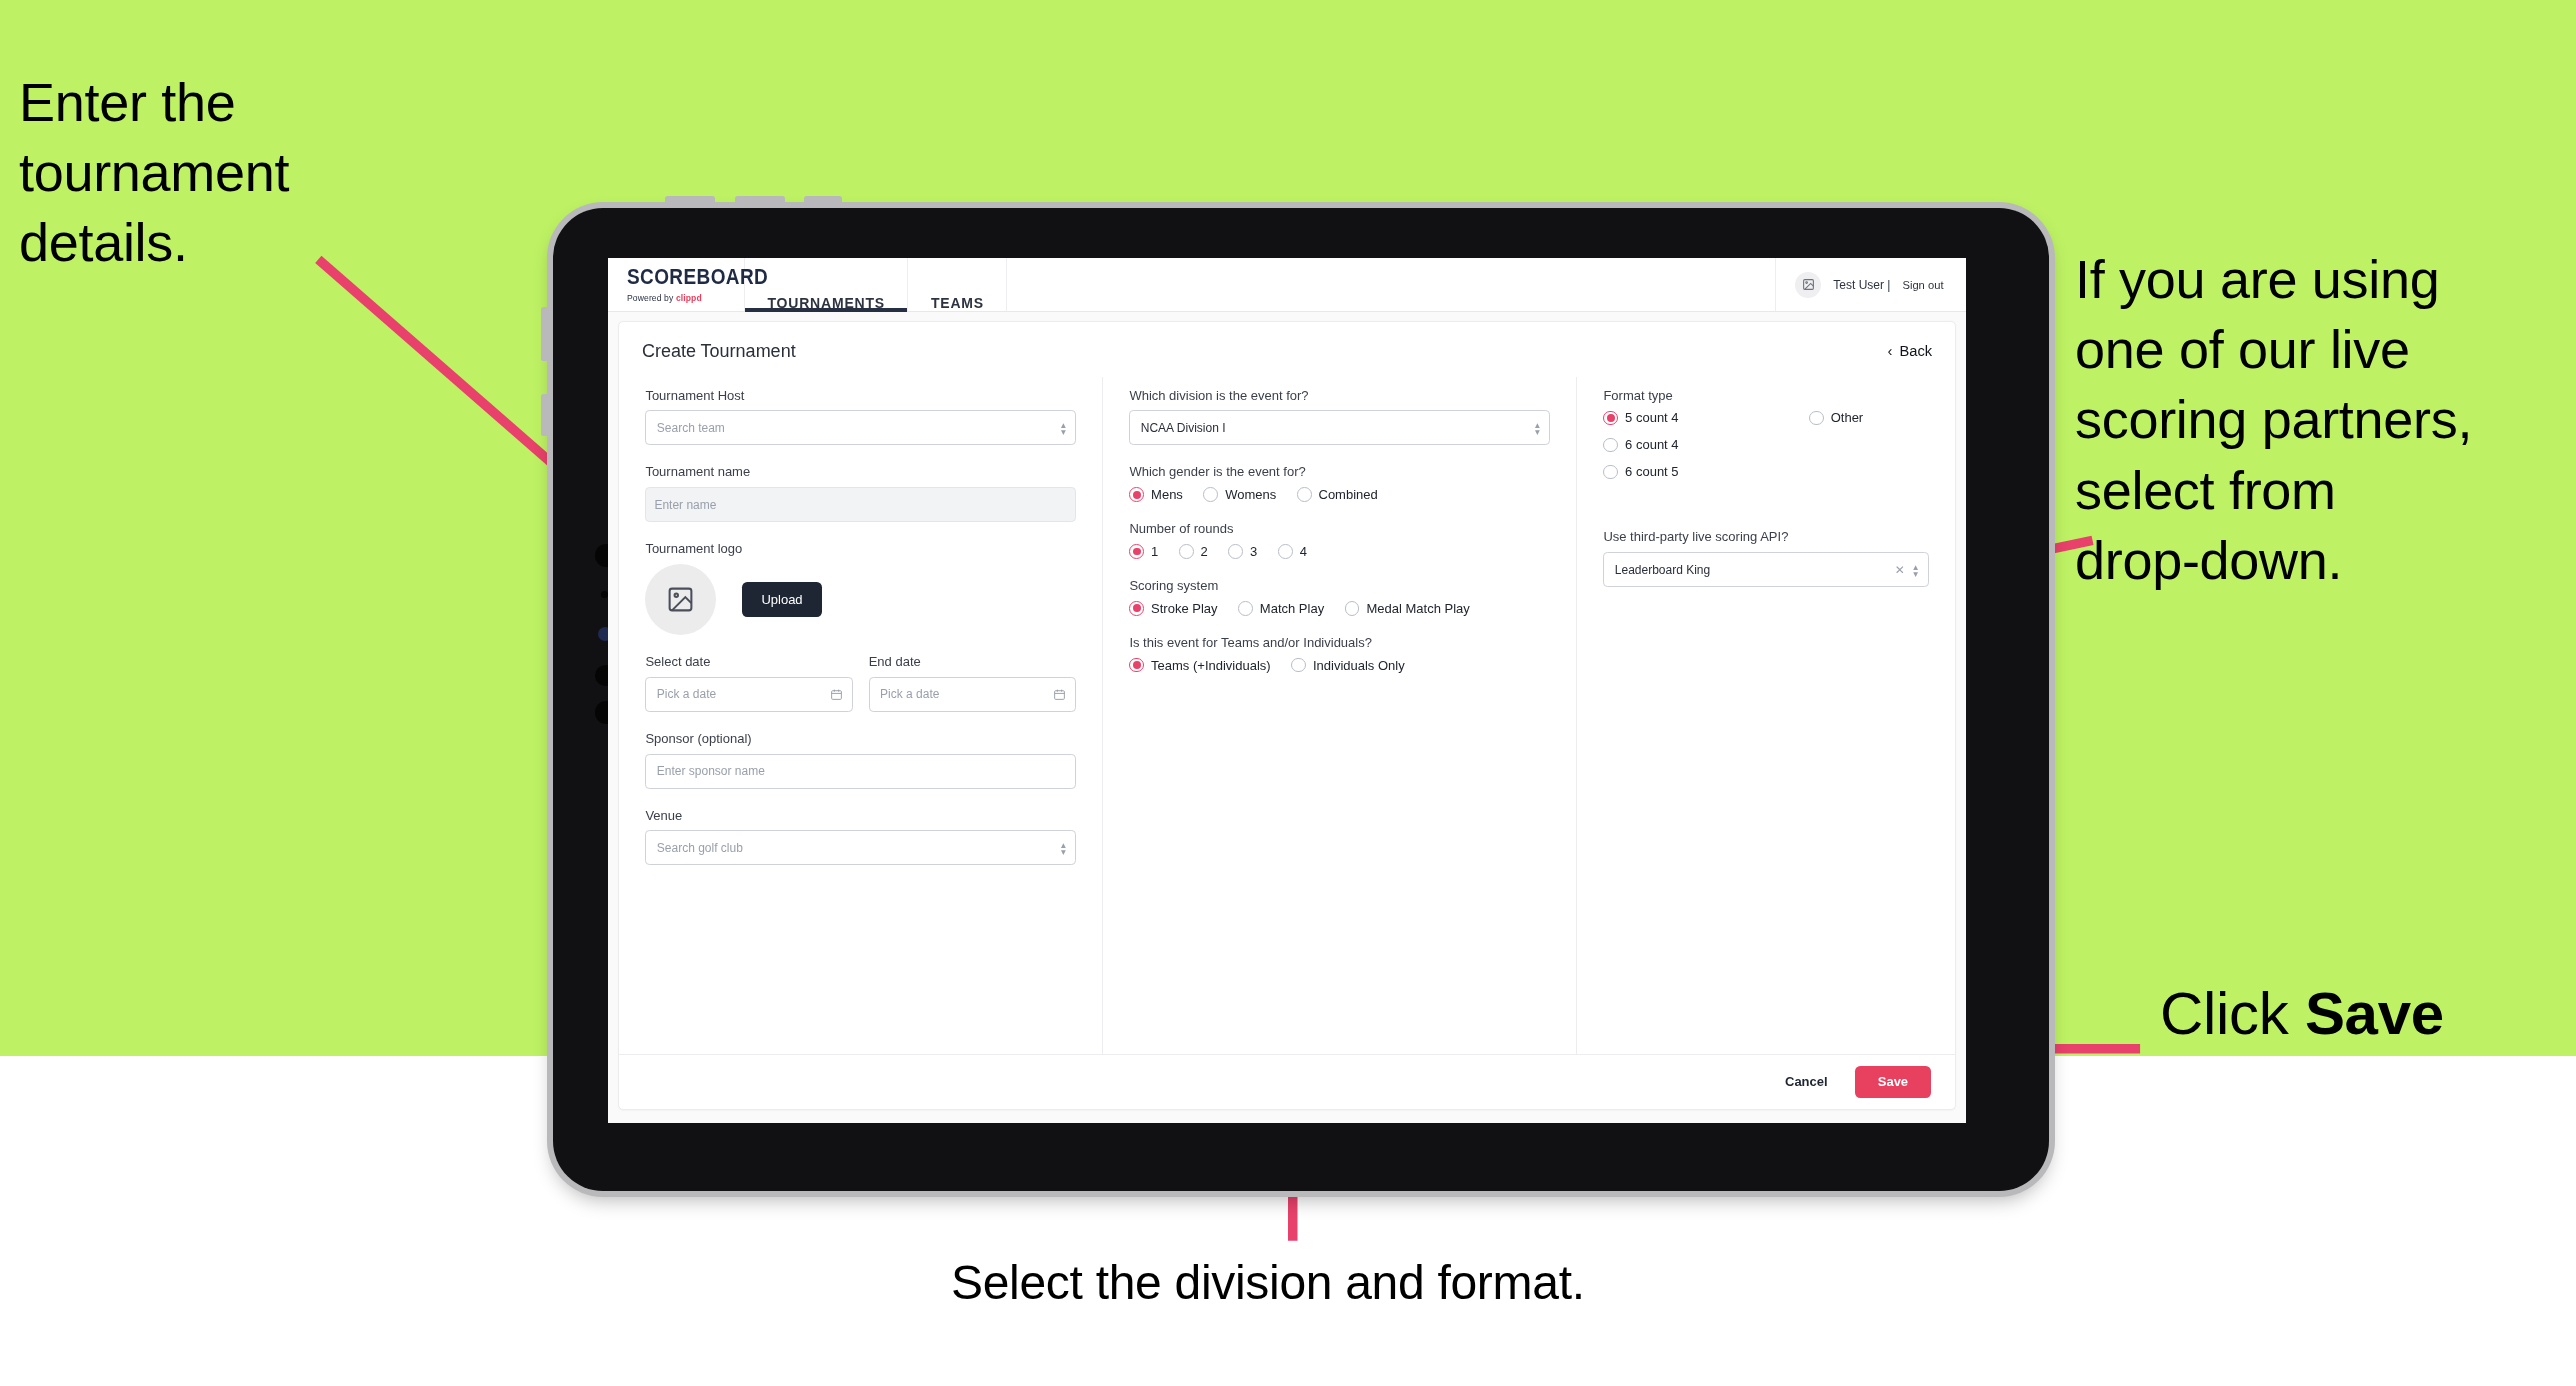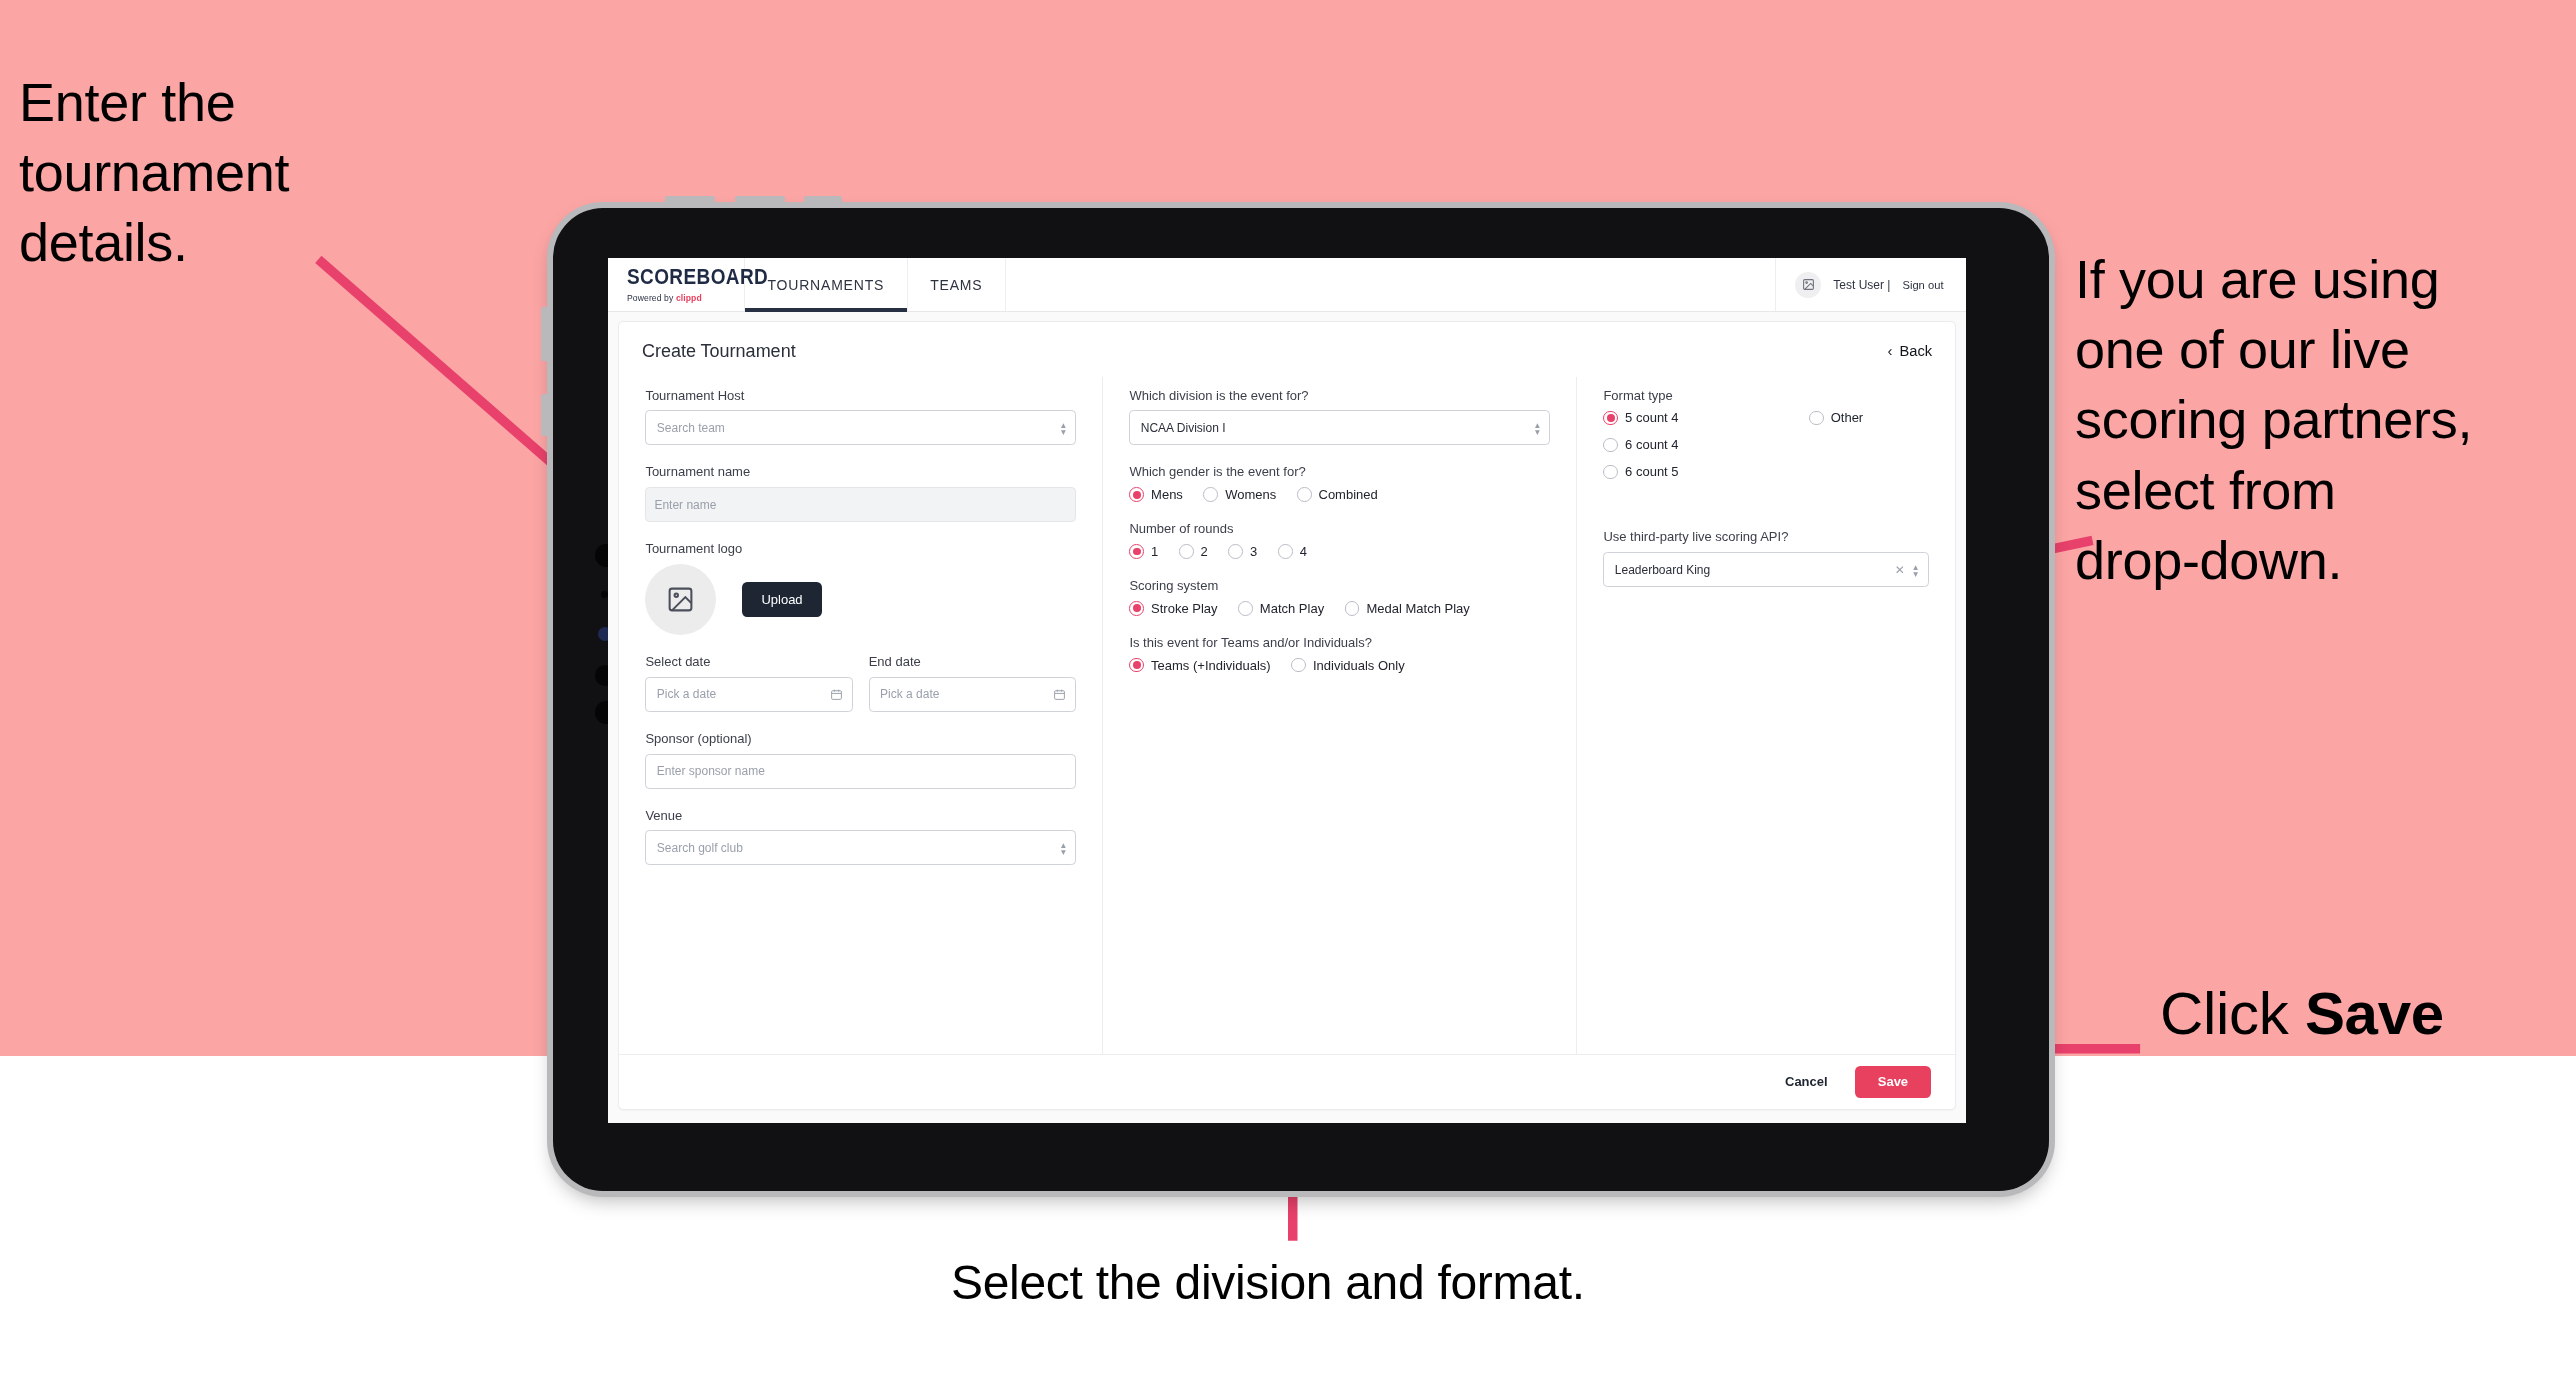--- a/index.html
+++ b/index.html
@@ -2,21 +2,21 @@
 <html style="font-size:14px"><head>
 <meta charset="utf-8">
 <style>
   * { box-sizing: border-box; margin: 0; padding: 0; }
   html, body {
     width: 2576px; height: 1386px;
     background: #ffffff;
     font-family: "Liberation Sans", sans-serif;
     overflow: hidden;
   }
-  .stage { position: relative; width: 2576px; height: 1056px; background:#fca5a5; }
+  .stage { position: relative; width: 2576px; height: 1056px; background:#bef264; }
 
   
   .anno {
     position: absolute;
     color: #000;
     font-family: "Liberation Sans", sans-serif;
     font-weight: 400;
     line-height: 1.30;
     letter-spacing: -0.3px;
     white-space: pre-line;
@@ -72,24 +72,25 @@
   .brand-title {
     font-family:"Liberation Sans", sans-serif;
     font-weight: 700; font-size: 19px; letter-spacing: 0.4px;
     color:#1f2a44; line-height: 1;
     transform: scaleY(1.18); transform-origin: left top;
   }
   .brand-sub { margin-top: 8.6px; font-size: 8.6px; color:#2b3245; letter-spacing:0.1px; }
   .brand-sub em { font-style: normal; color:#e8405e; font-weight:700; }
 
   .navtab {
-    display:flex; align-items:center; justify-content:center;
+    display:flex; align-items:flex-end; justify-content:center;
     padding: 0 22.5px; font-size: 14px; letter-spacing:0.8px;
     color:#2e3340; border-right:0.9px solid #eeeef0; cursor:pointer;
     position: relative;
+    font-weight: bold;
   }
   .navtab.active::after{
     content:""; position:absolute; left:0; right:0; bottom:-0.9px; height:3.5px; background:#273043;
   }
   .appbar-spacer { flex:1; border-right:0.9px solid #eeeef0; }
   .user-zone {
     display:flex; align-items:center; gap:12px; padding: 0 22.5px 0 19px;
     font-size: 12px; color:#2e3340;
   }
   .avatar {

